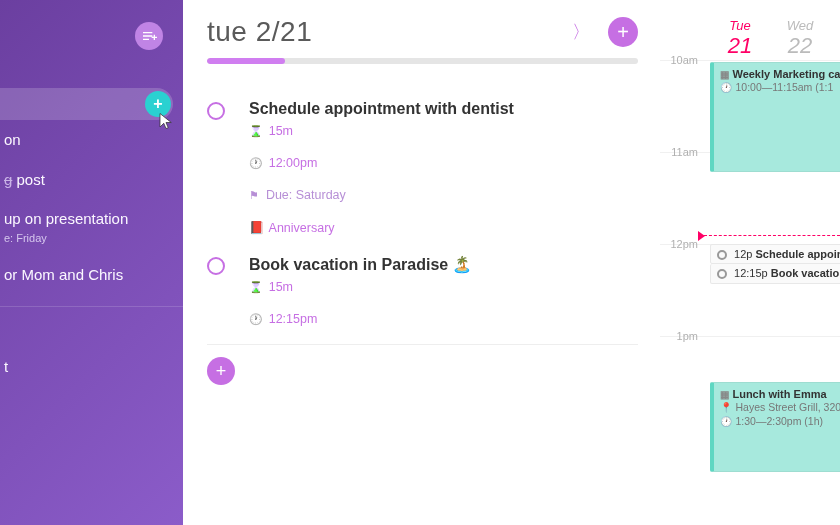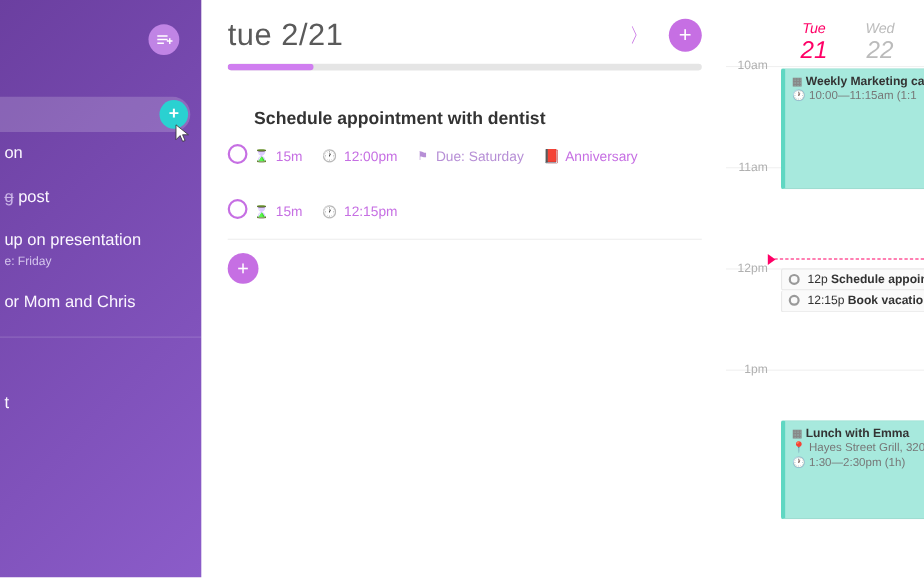--- a/index.html
+++ b/index.html
@@ -60,29 +60,29 @@
     margin-top:10px; height:6px; width:100%; border-radius:3px;
     background:#e5e5e5; position:relative; overflow:hidden;
   }
   .progressbar-fill {
     position:absolute; left:0; top:0; bottom:0; width:18%;
     background:#d07ef0; border-radius:3px;
   }
 
   .tasklist { margin-top:30px; }
   .task {
-    display:flex; gap:6px; padding: 6px 0 14px 0; align-items:flex-end;
+    display:flex; gap:24px; padding: 6px 0 14px 0; align-items:flex-start;
   }
   .task-circle {
     width:18px; height:18px; border:2px solid #c66fe3; border-radius:50%;
     margin-top:2px; flex:0 0 18px;
   }
   .task-body {}
   .task-title { font-weight:600; font-size:16px; color:#333; }
-  .task-meta { margin-top:16px; font-size:12.5px; color:#b78fd6; display:flex; gap:18px; flex-wrap:wrap;}
+  .task-meta { margin-top:6px; font-size:12.5px; color:#b78fd6; display:flex; gap:18px; flex-wrap:wrap;flex-direction:column;}
   .task-meta span{ display:inline-flex; align-items:center; gap:4px;}
   .pink { color:#c66fe3;}
   .task-divider { border-top:1px solid #eee; margin:4px 0 12px 0;}
   .inline-add {
     width:28px; height:28px; border-radius:50%;
     background:#c66fe3; color:#fff; font-size:18px; line-height:28px; text-align:center;
     margin-top:8px;
   }
   .hourglass::before{content:"⌛"; font-size:11px; margin-right:2px; filter:hue-rotate(60deg);}
   .clock::before{content:"🕐"; font-size:11px; margin-right:2px; filter:grayscale(1);}
@@ -207,20 +207,21 @@
               <span>Due: Saturday</span>
             </span>
           <span class="pink">📕 <span>Anniversary</span></span>
         </div>
       </div>
     </div>
 
     <div class="task">
       <div class="task-circle"></div>
       <div class="task-body">
+        <div class="task-title">Book vacation in Paradise 🏝️</div>
         <div class="task-meta">
           <span class="pink">
               <span class="hourglass"></span>
               <span>15m</span>
             </span>
           <span class="pink">
               <span class="clock"></span>
               <span>12:15pm</span>
             </span>
         </div>

